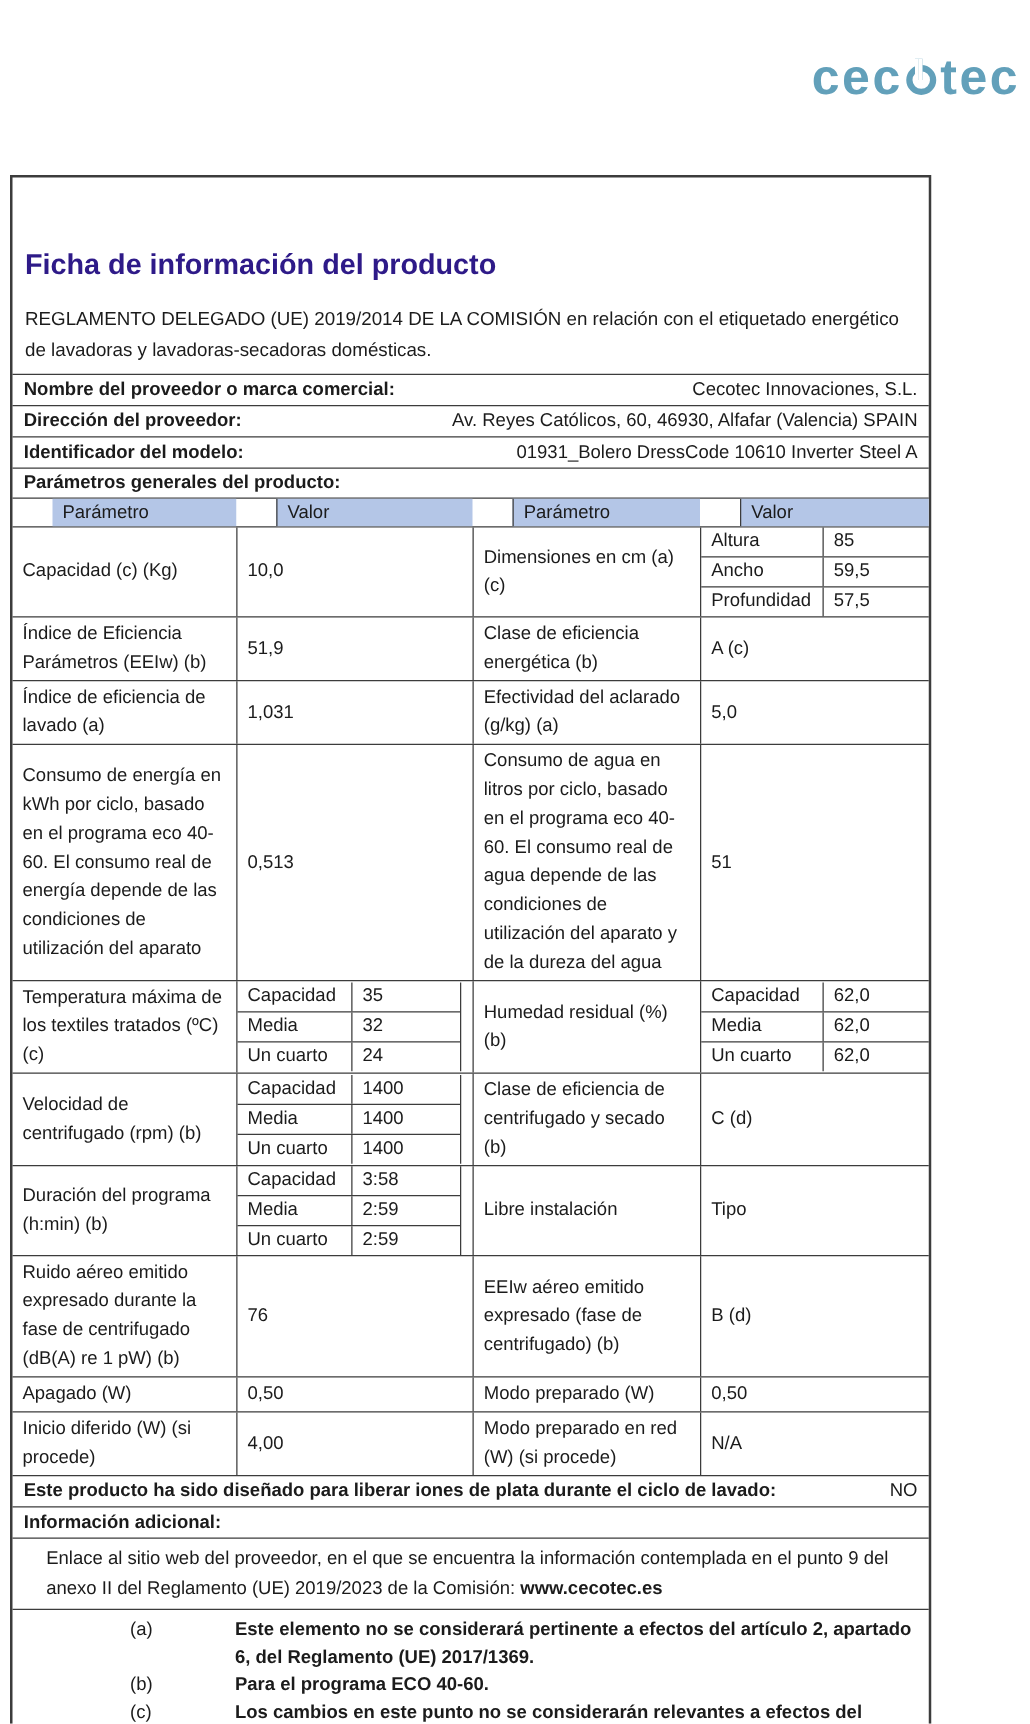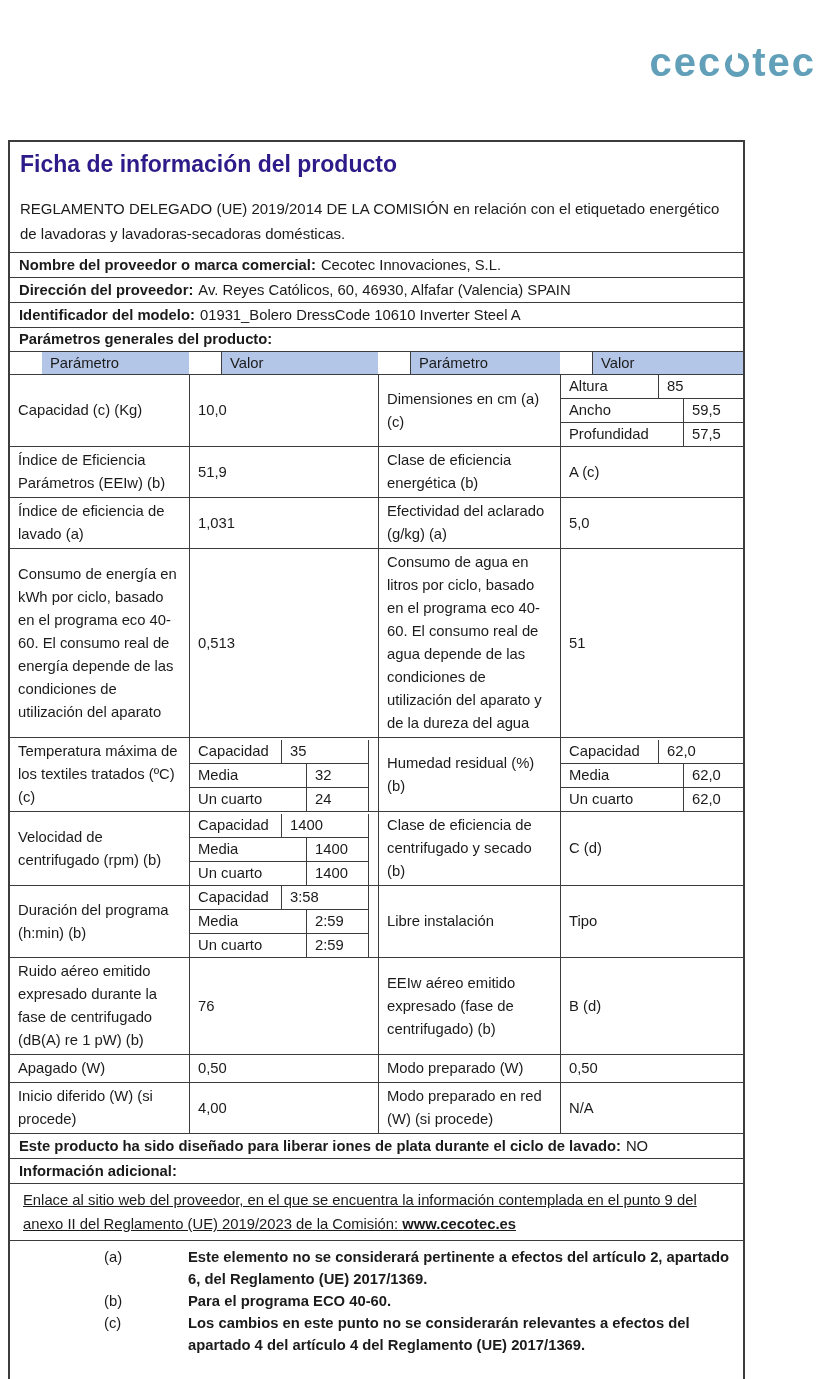--- a/index.html
+++ b/index.html
@@ -43,56 +43,56 @@
     background:#fff;
   }
   .trow{ border-top:1.5px solid var(--border); }
   .trow:first-child{ border-top:none; }
 
   .h22{min-height:22px} .h24{min-height:24px} .h25{min-height:25px}
   .h46{min-height:46px} .h47{min-height:47px} .h50{min-height:50px}
   .h72{min-height:72px} .h92{min-height:92px} .h106{min-height:106px}
   .h155{min-height:155px} .h186{min-height:186px}
 
-  .tb{ padding:8px 22px 6px 10px; }
+  .tb{ padding:8px 22px 6px 10px;margin-top:47px; }
   .tb .title{
     font-size:23px; font-weight:bold; color:var(--title);
     line-height:28px; margin-bottom:18px;
   }
   .tb .intro{ font-size:15px; line-height:25px; color:var(--text); }
 
   .simple{
     display:flex; align-items:center;
-    padding:2px 9px; font-size:14.8px; line-height:19px;
+    padding:2px 9px; font-size:14.8px; line-height:19px;justify-content:space-between;
   }
   .simple .b{ font-weight:bold; margin-right:5px; white-space:nowrap; }
 
   .wrapline{
-    display:block; padding:4px 13px; font-size:14.8px; line-height:24px;text-decoration:underline;
+    display:block; padding:4px 27px; font-size:14.8px; line-height:24px;
   }
   .wrapline .b{ font-weight:bold; }
 
   
   .grid4{
     display:grid;
     grid-template-columns:179px 189px 182px 183px;
     align-content:stretch;
   }
   .cell{
     display:flex; align-items:center;
     padding:2px 8px; font-size:14.8px; line-height:23px;
   }
   .bl{ border-left:1.5px solid var(--border); }
-  .cell.nopad{ padding:0; align-items:flex-end; }
+  .cell.nopad{ padding:0; align-items:center; }
   .hdr .cell{ background:var(--hdr); padding:1px 8px; line-height:20px;margin-left:32px; }
 
   
   .sub{ display:flex; flex-direction:column; width:100%; }
   .sub .srow{ flex:1; display:flex; align-items:stretch; }
-  .sub .srow + .srow{ border-top:1.5px solid var(--border);gap:25px; }
+  .sub .srow + .srow{ border-top:1.5px solid var(--border); }
   .sub .sl, .sub .sv{ display:flex; align-items:center; padding:0 8px; font-size:14.8px; }
   .sub .sv{ border-left:1.5px solid var(--border); flex:1; }
   .sub-left{ width:calc(100% - 9px); border-right:1.5px solid var(--border); }
   .sub-left .sl{ width:91px; }
   .sub-right .sl{ width:97px; }
 
   
   .footnotes{ padding:5px 6px 6px 0; font-size:14.8px; line-height:22px; }
   .fn{ display:flex; }
   .fn .fn-marker{ flex:0 0 84px; margin-left:94px; }

